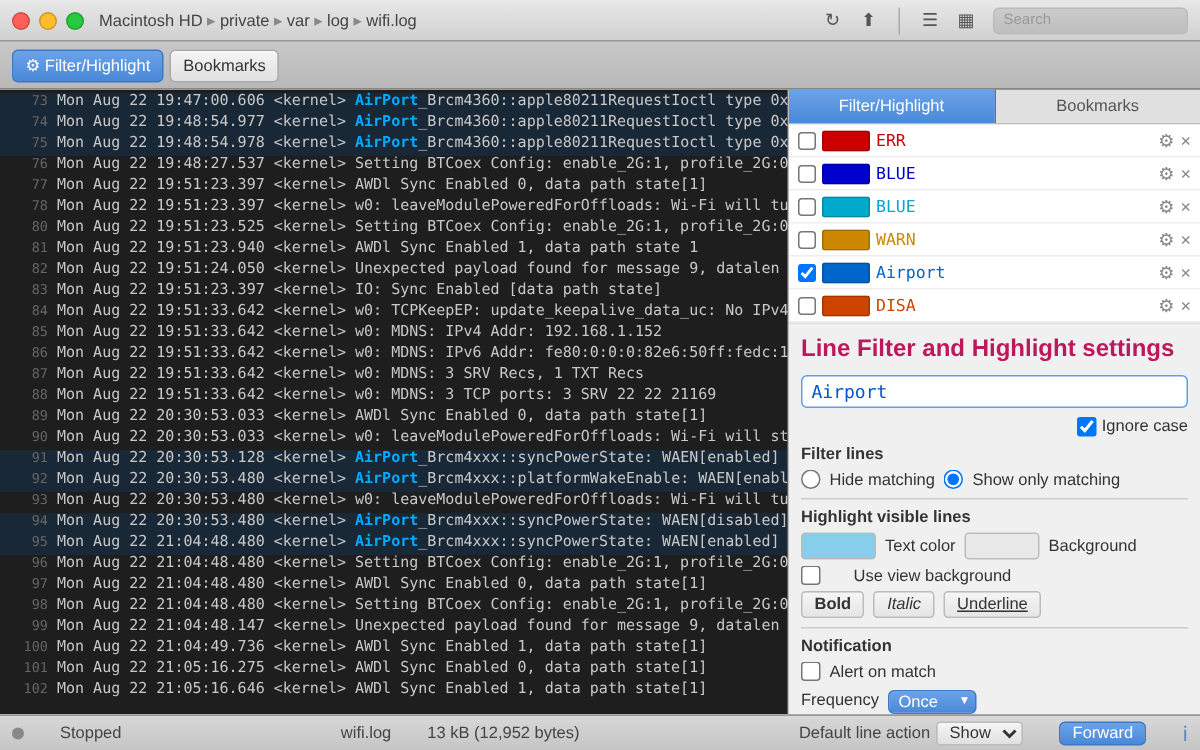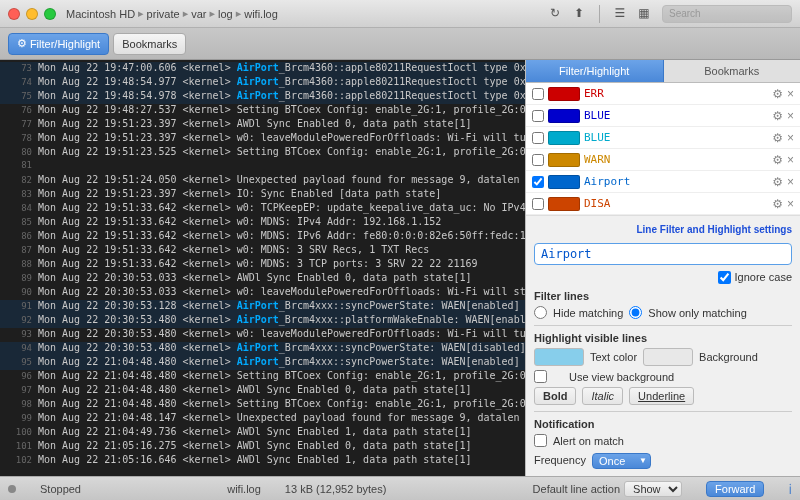--- a/index.html
+++ b/index.html
@@ -228,25 +228,25 @@
       flex-shrink: 0;
     }
 
     
     .settings-panel {
       padding: 8px;
       flex: 1;
       overflow-y: auto;
     }
     .settings-title {
-      font-size: 10px;
+      font-size: 16px;
       font-weight: bold;
-      color: #1d4ed8;
+      color: #be185d;
       margin-bottom: 8px;
-      text-align: right;
+      text-align: left;
     }
     .settings-search {
       width: 100%;
       padding: 3px 6px;
       border: 1px solid #5a9fe8;
       border-radius: 4px;
       font-size: 12px;
       background: white;
       color: #0055cc;
       margin-bottom: 6px;
@@ -510,20 +510,21 @@
           <div class="log-line">
             <span class="log-num">78</span>
             <span class="log-text">Mon Aug 22 19:51:23.397 &lt;kernel&gt; w0: leaveModulePoweredForOffloads: Wi-Fi will turn off.</span>
           </div>
           <div class="log-line">
             <span class="log-num">80</span>
             <span class="log-text">Mon Aug 22 19:51:23.525 &lt;kernel&gt; Setting BTCoex Config: enable_2G:1, profile_2G:0, enable_5G:1, profile_5G:0</span>
           </div>
           <div class="log-line">
             <span class="log-num">81</span>
+            <span class="log-text">Mon Aug 22 19:51:23.940 &lt;kernel&gt; AWDl Sync Enabled 1, data path state 1</span>
           </div>
           <div class="log-line">
             <span class="log-num">82</span>
             <span class="log-text">Mon Aug 22 19:51:24.050 &lt;kernel&gt; Unexpected payload found for message 9, datalen 0</span>
           </div>
           <div class="log-line">
             <span class="log-num">83</span>
             <span class="log-text">Mon Aug 22 19:51:23.397 &lt;kernel&gt; IO: Sync Enabled [data path state]</span>
           </div>
           <div class="log-line">

